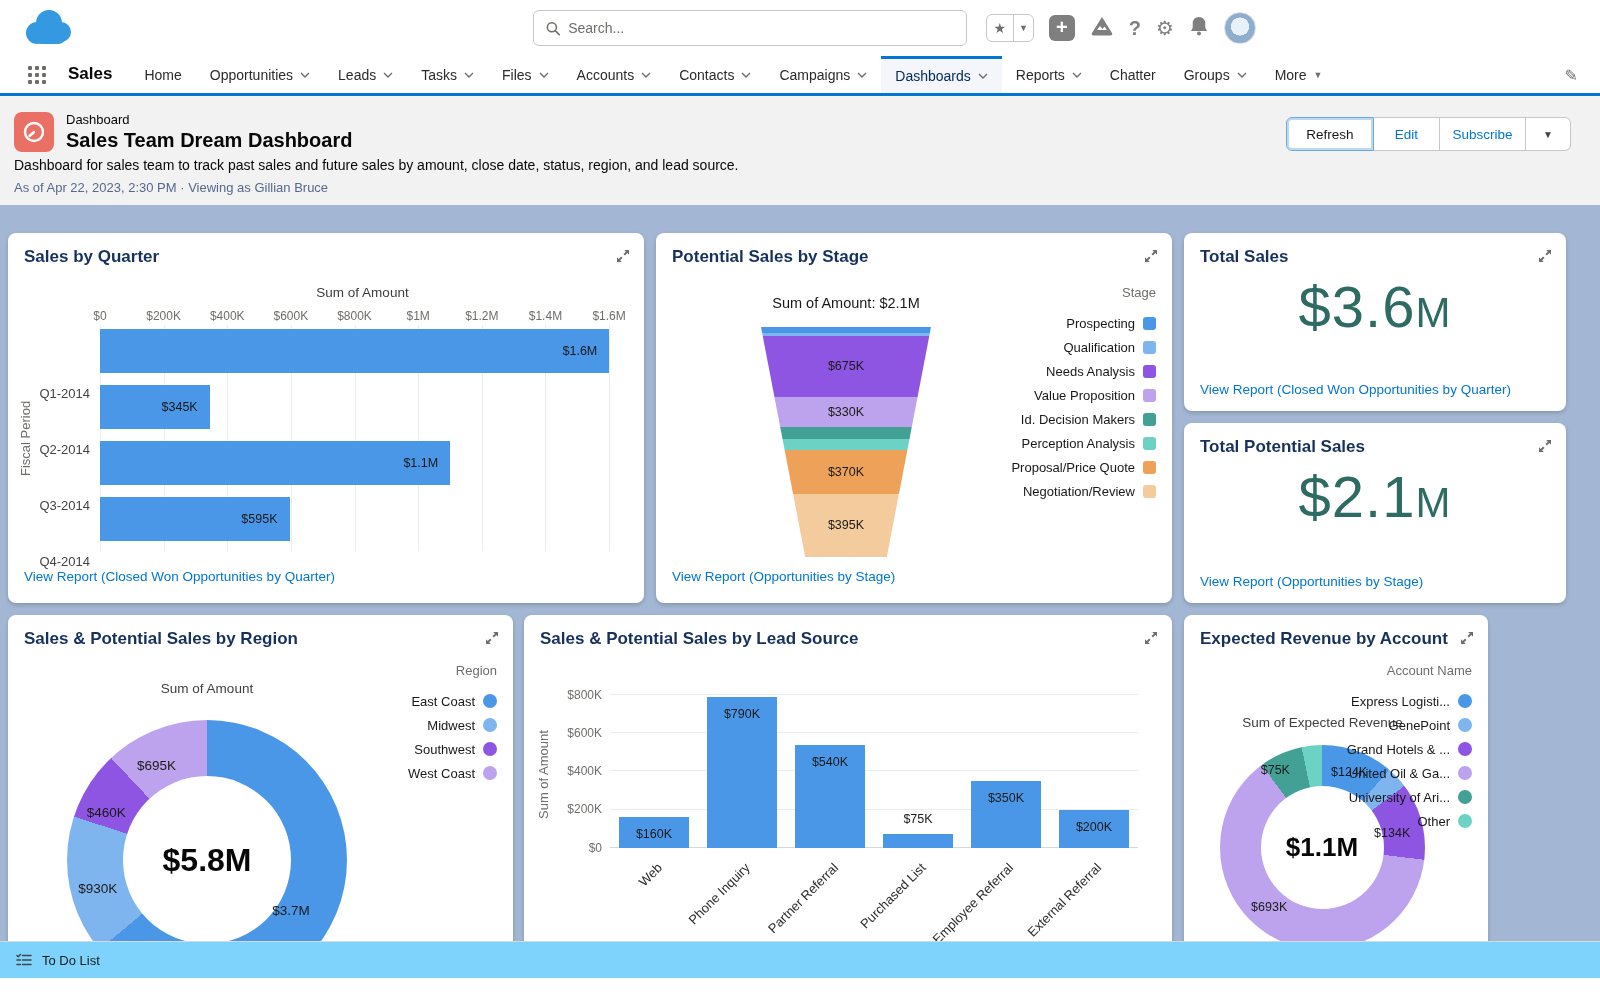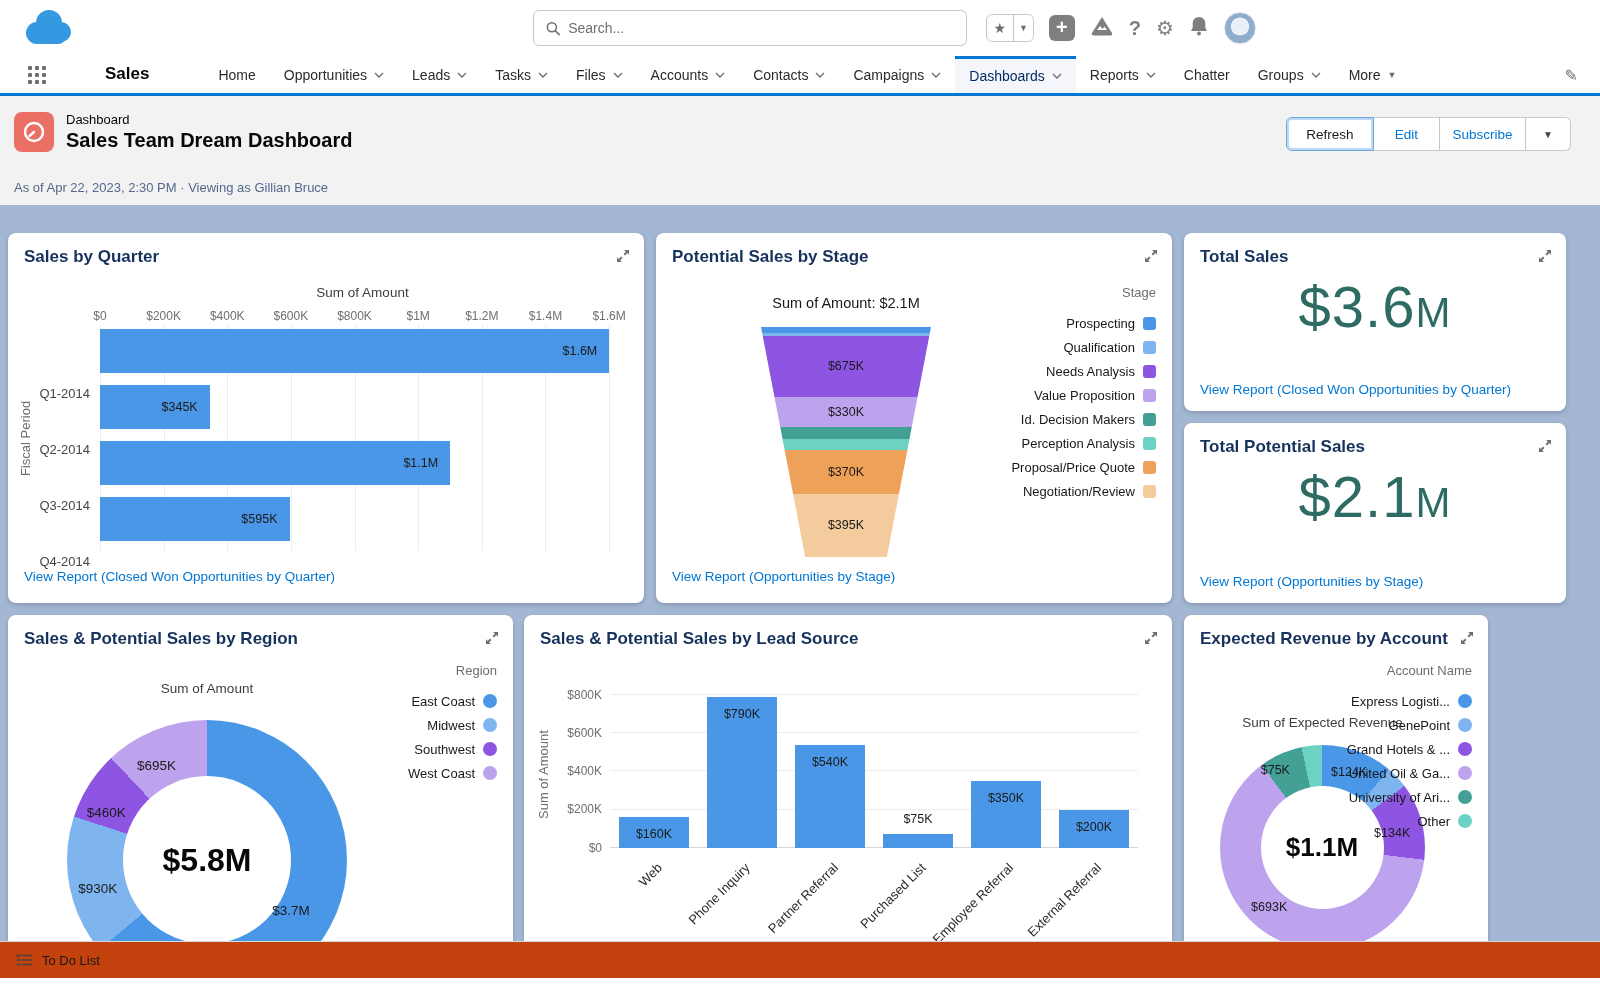--- a/index.html
+++ b/index.html
@@ -14,21 +14,21 @@
   .hicons { position:absolute; right:40px; top:0; height:56px; display:flex; align-items:center; gap:15px; }
   .favgroup { display:flex; border:1px solid #C9C7C5; border-radius:6px; height:28px; overflow:hidden; }
   .favgroup .seg { width:26px; display:flex; align-items:center; justify-content:center; color:#706E6B; font-size:14px; }
   .favgroup .seg + .seg { border-left:1px solid #C9C7C5; width:20px; }
   .plusbox { width:26px; height:26px; border-radius:6px; background:#7F7F7F; color:#fff; font-size:20px; line-height:24px; text-align:center; font-weight:bold; }
   .gico { color:#7F7F7F; font-size:20px; line-height:1; }
   .qmark { font-size:20px; font-weight:bold; color:#7F7F7F; }
   .avatar { width:32px; height:32px; border-radius:50%; background:radial-gradient(circle at 50% 45%, #E8F0F8 0 40%, #8FAECE 41% 72%, #5B80A8 73% 100%); border:1px solid #D8DDE6; }
 
   
-  .navbar { position:absolute; left:0; top:56px; width:1600px; height:40px; background:#fff; border-bottom:3px solid #0176D3; display:flex; align-items:stretch; z-index:19;gap:37px; }
+  .navbar { position:absolute; left:0; top:56px; width:1600px; height:40px; background:#fff; border-bottom:3px solid #0176D3; display:flex; align-items:stretch; z-index:19; }
   .waffle { width:18px; height:18px; margin:10px 0 0 28px; display:grid; grid-template-columns:repeat(3,4px); grid-template-rows:repeat(3,4px); gap:3px; }
   .waffle i { background:#706E6B; border-radius:1px; }
   .appname { font-size:17px; font-weight:600; color:#080707; margin:8px 18px 0 22px; }
   .tabs { display:flex; align-items:stretch; }
   .tab { display:flex; align-items:center; gap:7px; padding:0 14px; font-size:14px; color:#2b2b2b; cursor:pointer; }
   .tab.selected { background:#F4F6FB; border-top:3px solid #0176D3; color:#032D60; }
   .chev { width:10px; height:6px; }
   .navedit { position:absolute; right:22px; top:10px; color:#706E6B; font-size:16px; }
 
   
@@ -100,21 +100,21 @@
   .c5 .vlabel { position:absolute; left:-10px; right:-10px; text-align:center; font-size:12.5px; color:#1a1a1a; white-space:nowrap; }
   .c5 .xlabel { position:absolute; top:calc(100% + 12px); right:50%; transform:rotate(-45deg); transform-origin:top right; font-size:13px; color:#2b2b2b; white-space:nowrap; }
 
   
   .c6 { left:1184px; top:410px; width:304px; height:372px; }
   .c6 .axtitle { position:absolute; left:26px; top:100px; width:225px; text-align:center; font-size:13.5px; color:#3E3E3C; }
   .c6 .donut .dlabel { font-size:12.5px; }
 
   
   .footer { position:absolute; left:0; bottom:0; width:1600px; height:59px; background:#fff; z-index:30; }
-  .footer .bar { height:37px; background:#c2410c; border-top:1px solid #D9D9D9; display:flex; align-items:center; padding-left:16px; gap:10px; font-size:13px; color:#181818; cursor:pointer; }
+  .footer .bar { height:37px; background:#7dd3fc; border-top:1px solid #D9D9D9; display:flex; align-items:center; padding-left:16px; gap:10px; font-size:13px; color:#181818; cursor:pointer; }
 </style>
 </head>
 <body>
 
 <div class="ghdr">
   <div class="logo">
     <svg width="56" height="40" viewBox="0 0 56 40">
         <g fill="#3499E0">
           <circle cx="17" cy="25" r="11"></circle>
           <circle cx="29" cy="15" r="13"></circle>
@@ -244,20 +244,21 @@
 
 <div class="phdr">
   <div class="dashicon">
     <svg width="24" height="24" viewBox="0 0 24 24">
         <circle cx="12" cy="12" r="9" fill="none" stroke="#fff" stroke-width="2.4"></circle>
         <path d="M12 12 L7.5 16" stroke="#fff" stroke-width="2.4" stroke-linecap="round"></path>
       </svg>
   </div>
   <div class="lbl">Dashboard</div>
   <div class="ttl">Sales Team Dream Dashboard</div>
+  <div class="desc">Dashboard for sales team to track past sales and future sales by amount, close date, status, region, and lead source.</div>
   <div class="meta">As of Apr 22, 2023, 2:30 PM · Viewing as Gillian Bruce</div>
   <div class="btngroup">
     <button class="btn first">Refresh</button>
     <button class="btn mid">Edit</button>
     <button class="btn mid2">Subscribe</button>
     <button class="btn last">▼</button>
   </div>
 </div>
 
 <div class="canvas">

